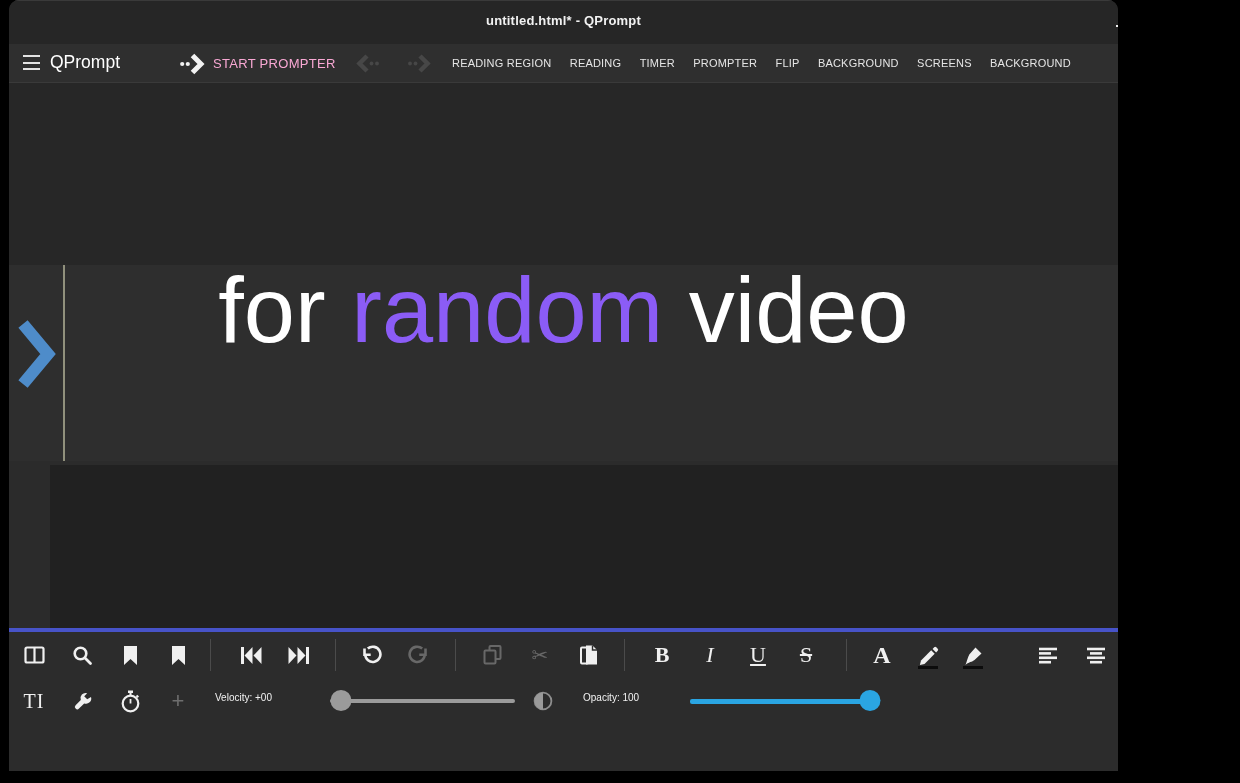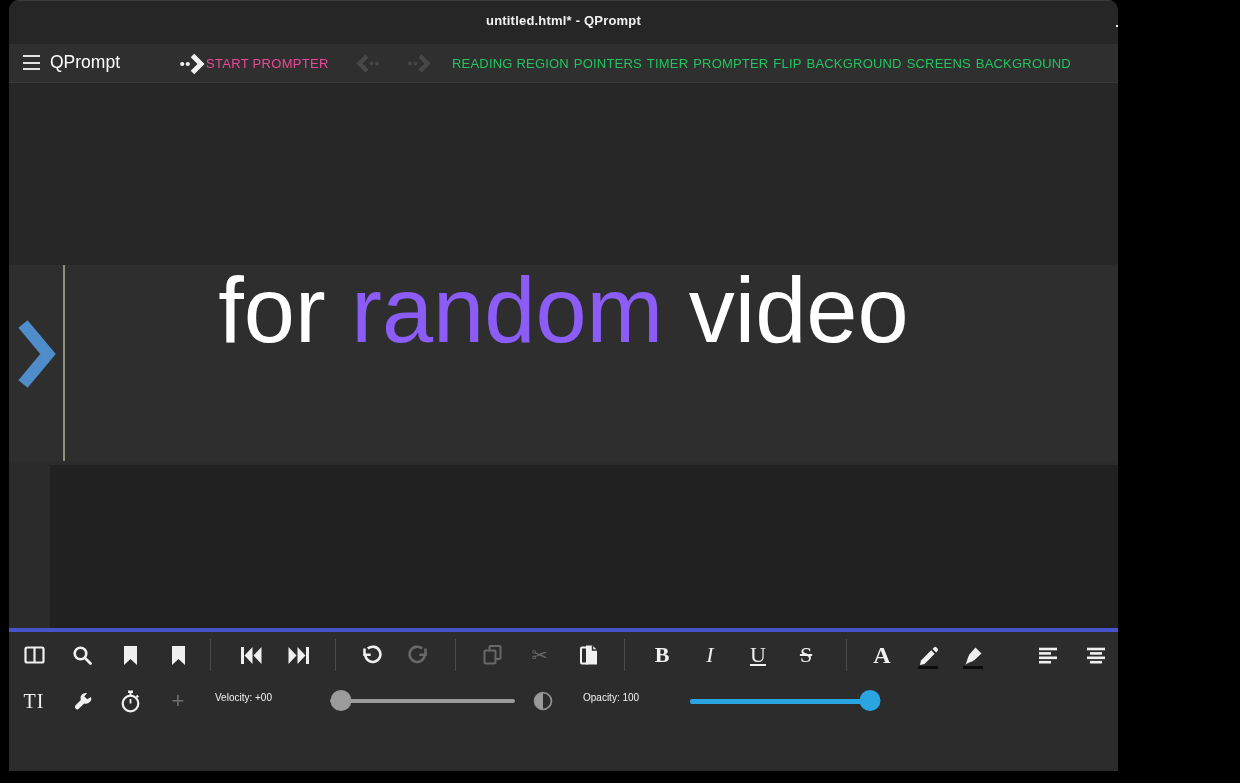--- a/index.html
+++ b/index.html
@@ -29,30 +29,30 @@
   .max-glyph { width:11px; height:11px; border:1.5px solid #f0f0f0; }
   .close-glyph { color:#fff; font-size:14px; line-height:22px; font-weight:bold; }
   
   .menubar {
     position:absolute; left:0; top:44px; width:100%; height:39px;
     background:#2f2f2f; border-bottom:1px solid #3a3a3a; color:#efefef;
   }
   .hamburger { position:absolute; left:14px; top:11px; width:17px; height:15px; display:flex; flex-direction:column; justify-content:space-between; }
   .hamburger span { display:block; height:2px; background:#e3e3e3; }
   .app-name { position:absolute; left:41px; top:8px; font-size:17.5px; color:#fff; }
-  .start-btn { position:absolute; left:170px; top:6px; height:27px; display:flex; align-items:center; color:#ec4899; }
+  .start-btn { position:absolute; left:170px; top:6px; height:27px; display:flex; align-items:center; gap:7px; color:#f9a8d4; }
   .start-label { font-size:13px; letter-spacing:.3px; }
   .nav-arrow { position:absolute; top:10px; }
   .nav-back { left:347px; }
   .nav-fwd { left:397px; }
   .menu-items {
     position:absolute; left:443px; right:47px; top:0; height:38px;
     display:flex; justify-content:space-between; align-items:center;
   }
-  .menu-item { font-size:13px; letter-spacing:.2px; color:#22c55e; white-space:nowrap; cursor:default; }
+  .menu-item { font-size:11px; letter-spacing:.2px; color:#e5e5e5; white-space:nowrap; cursor:default; }
   
   .prompter { position:absolute; left:0; top:83px; width:100%; height:545px; background:#272727; }
   .reading-region { position:absolute; left:0; top:182px; width:100%; height:196px; background:#2e2e2e; }
   .region-bottom { position:absolute; left:0; top:378px; width:100%; height:167px; background:#2b2b2b; }
   .marker { position:absolute; top:182px; height:196px; width:2px; background:#90907c; }
   .marker-left { left:54px; }
   .marker-right { left:1166px; }
   .pointer { position:absolute; top:235px; }
   .pointer-left { left:8px; }
   .pointer-right { left:1173px; }
@@ -152,21 +152,21 @@
       <div class="nav-arrow nav-fwd">
         <svg width="25" height="19" viewBox="0 0 25 19">
           <circle cx="4" cy="9.5" r="1.9" fill="#474747"></circle>
           <circle cx="9.5" cy="9.5" r="1.9" fill="#474747"></circle>
           <polyline points="14,2 21.5,9.5 14,17" fill="none" stroke="#474747" stroke-width="4.5"></polyline>
         </svg>
       </div>
 
       <div class="menu-items">
         <span class="menu-item">READING REGION</span>
-        <span class="menu-item">POINTERS</span>
+        <span class="menu-item">READING</span>
         <span class="menu-item">TIMER</span>
         <span class="menu-item">PROMPTER</span>
         <span class="menu-item">FLIP</span>
         <span class="menu-item">BACKGROUND</span>
         <span class="menu-item">SCREENS</span>
         <span class="menu-item">BACKGROUND</span>
       </div>
     </div>
 
     <div class="prompter">

